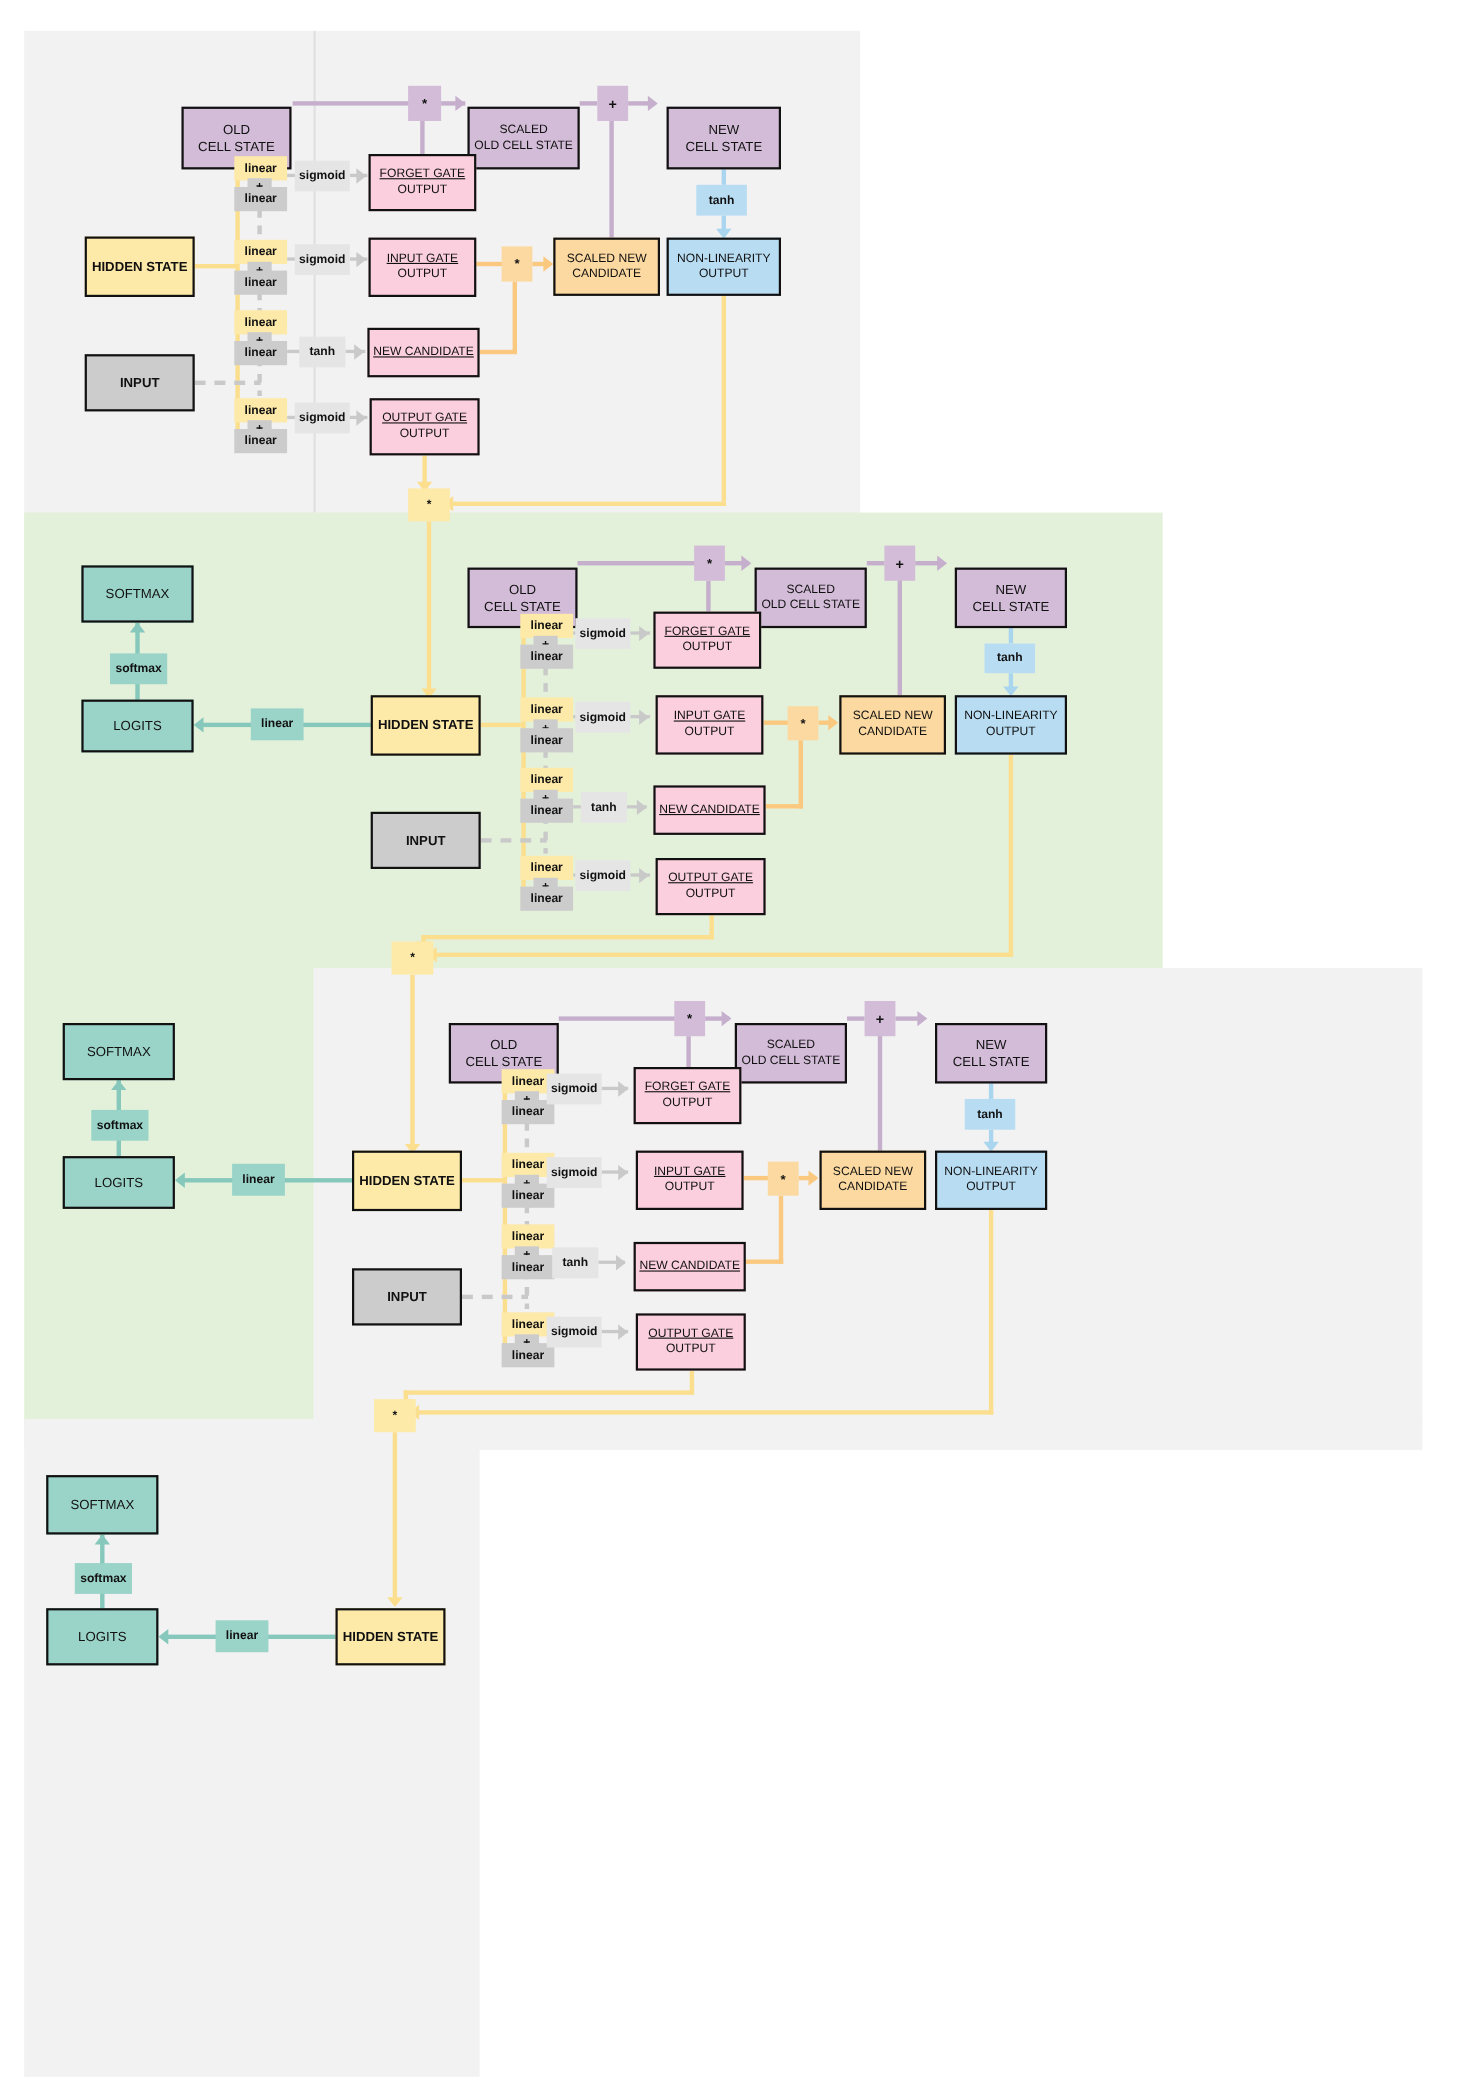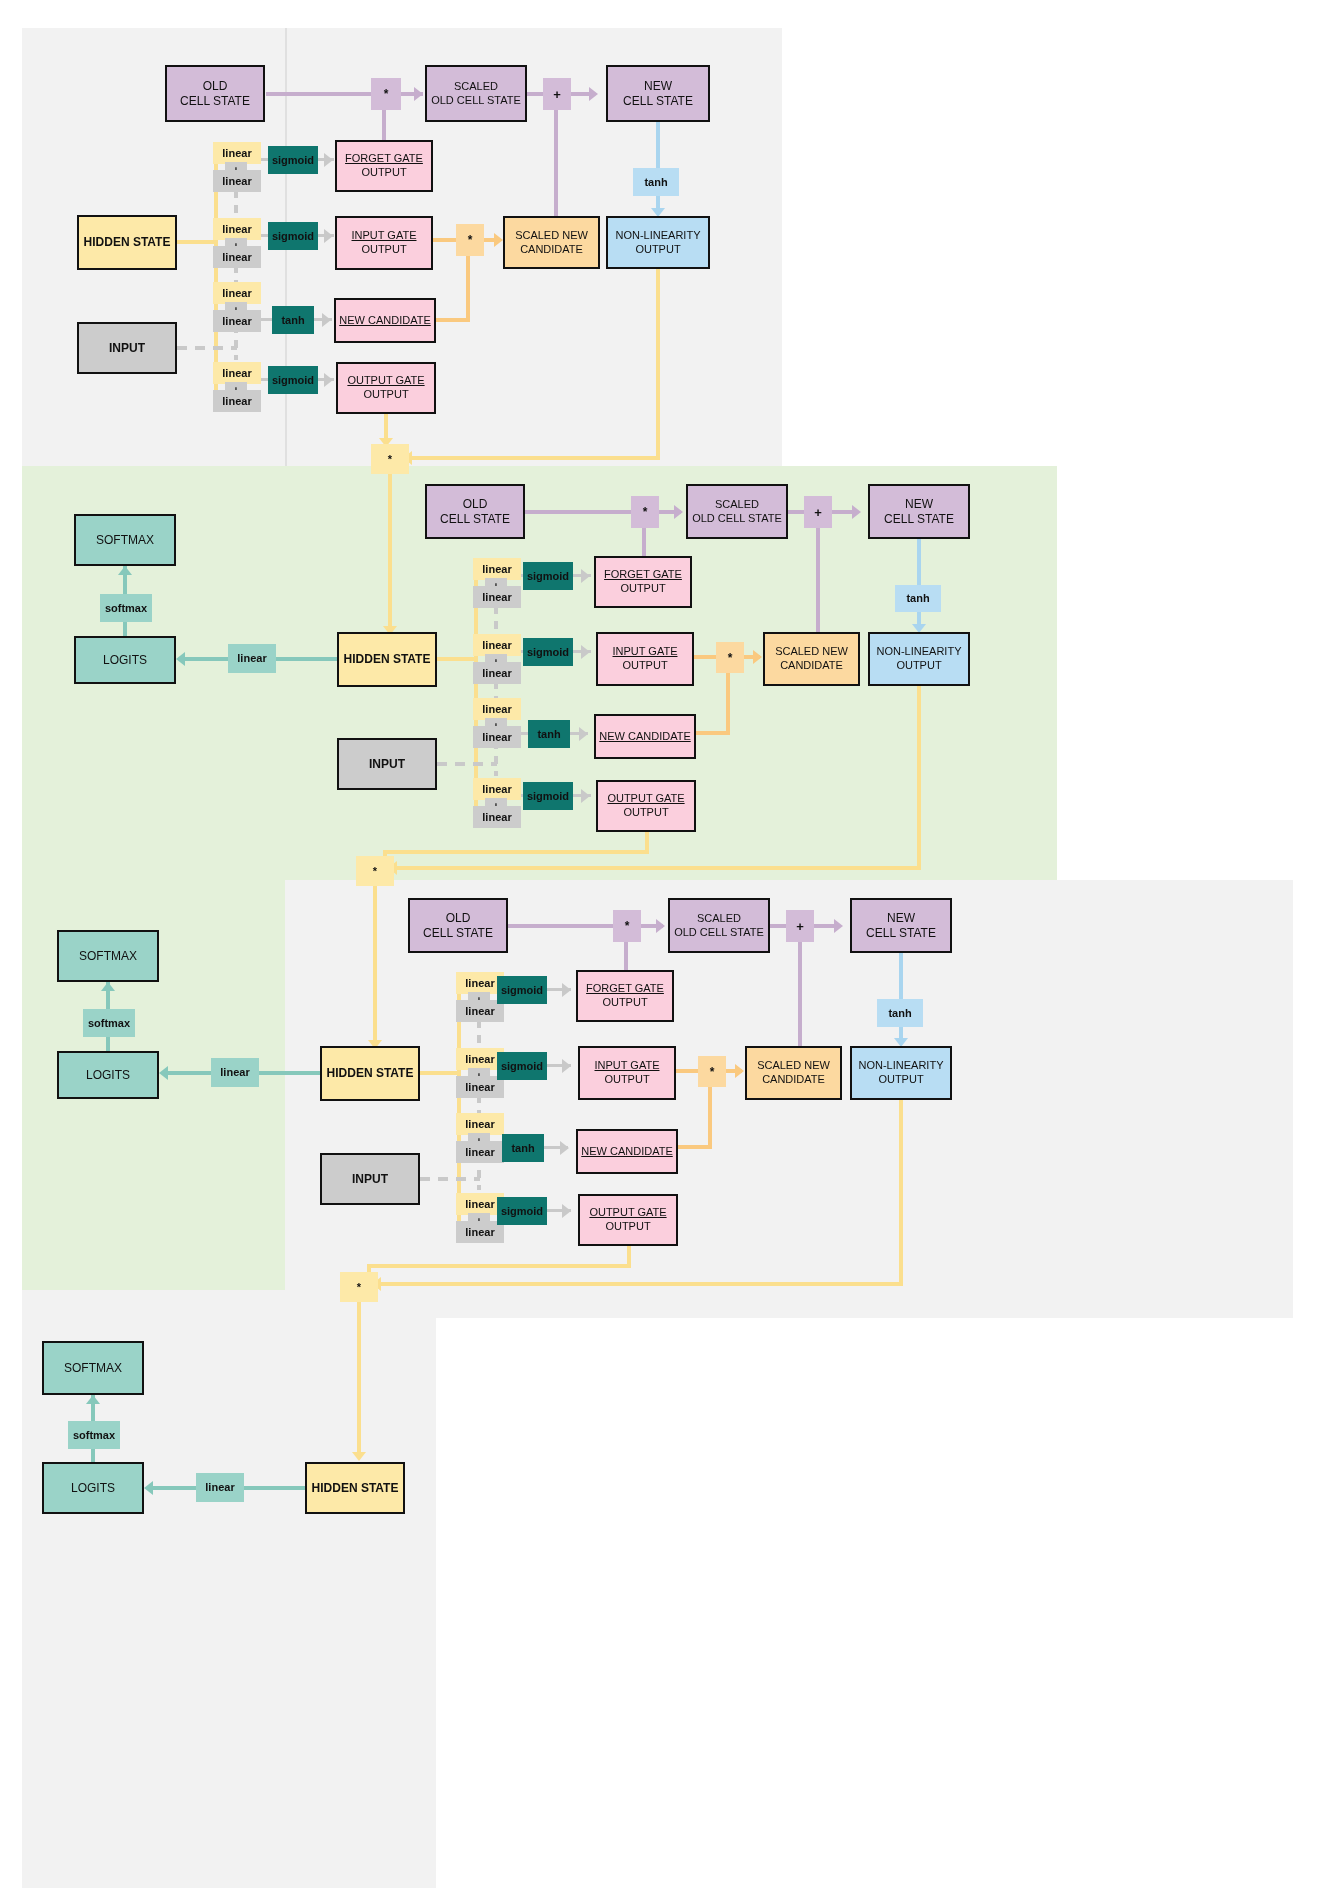--- a/index.html
+++ b/index.html
@@ -18,42 +18,42 @@
   .node {
     position:absolute;
     border:2px solid #111111;
     display:flex; align-items:center; justify-content:center;
     text-align:center;
     line-height:1.25;
     color:#111111;
     white-space:pre-line;
     z-index:6;
   }
-  .node.purple { background:#d3bcd8; }
+  .node.purple { background:#d3bcd8;margin-top:32px; }
   .node.yellow { background:#fde9a8; font-weight:bold; }
   .node.grey   { background:#cccccc; font-weight:bold; }
   .node.pink   { background:#fbcfdd; }
   .node.orange { background:#fcd9a0; }
   .node.blue   { background:#b8ddf3; }
   .node.teal   { background:#9ad3c8; }
 
   
   .node .ul { text-decoration: underline; }
 
   
   .chip {
     position:absolute;
     display:flex; align-items:center; justify-content:center;
     font-weight:bold; color:#111111; z-index:7;
     text-align:center; line-height:1;
   }
   .chip.op-purple { background:#d3bcd8; }
   .chip.op-yellow { background:#fde9a8; }
   .chip.op-orange { background:#fcd9a0; }
-  .chip.lbl-pink  { background:#0f766e;text-align:right; }
+  .chip.lbl-pink  { background:#e5e5e5;text-align:right; }
   .chip.lbl-blue  { background:#b8ddf3; }
   .chip.lbl-teal  { background:#9ad3c8; }
   .chip.lin-y     { background:#fde9a8; }
   .chip.lin-g     { background:#cccccc; }
   .chip.plus-g    { background:#cccccc; }
 
   
   .edge { position:absolute; z-index:4; }
   .e-purple { background:#c6aecd; }
   .e-yellow { background:#fbdf8e; }

